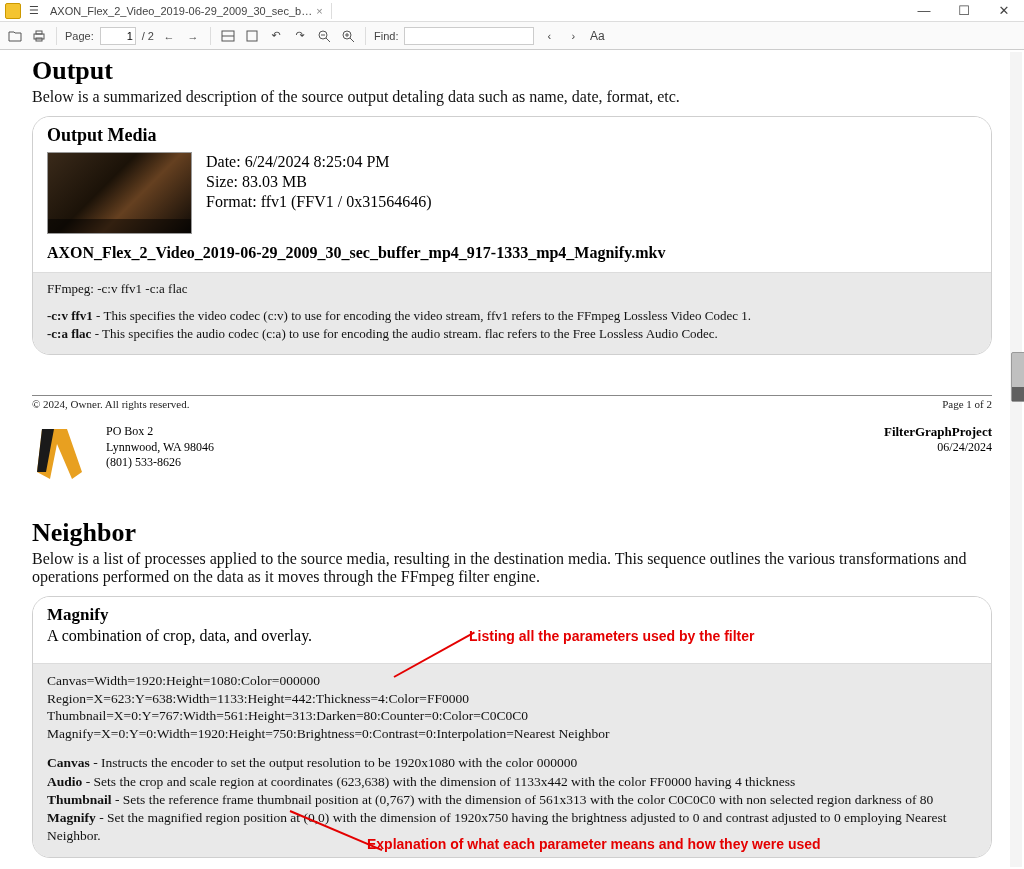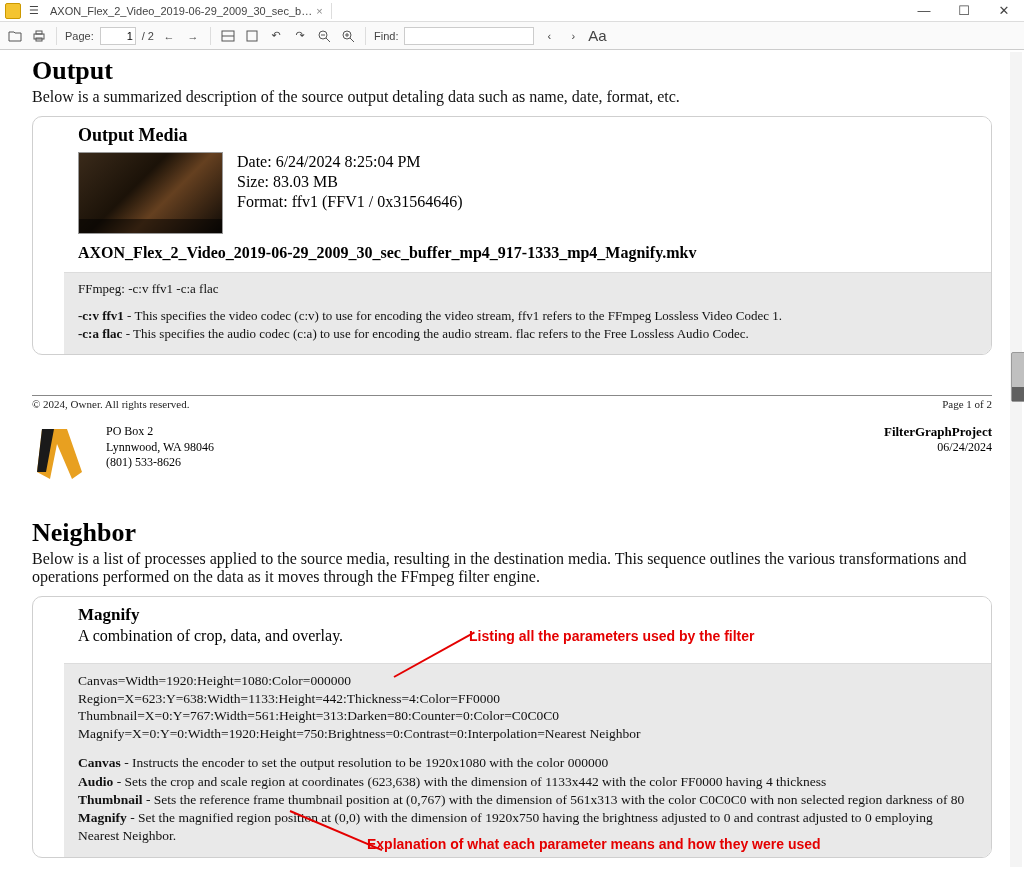--- a/index.html
+++ b/index.html
@@ -27,21 +27,21 @@
   .viewer { position:absolute; top:50px; left:0; right:0; bottom:0; overflow:hidden; background:#fff; }
   .scrollbar { position:absolute; right:2px; top:52px; bottom:2px; width:12px; background:#f4f4f4; }
   .scrollbar .thumb { position:absolute; left:1px; right:1px; top:300px; height:50px; background:#c0c0c0; border-radius:2px; }
 
   .page { width:960px; margin:0 auto; position:relative; }
 
   
   h1.section { font-family:"Times New Roman",serif; font-size:26px; font-weight:bold; margin:6px 0 2px 0; color:#000; }
   .section-sub { font-family:"Times New Roman",serif; font-size:16px; color:#111; margin:0 0 10px 0; }
 
-  .panel { border:1px solid #cfcfcf; border-radius:10px; margin:6px 0 18px 0; overflow:hidden;padding-left:31px; }
+  .panel { border:1px solid #cfcfcf; border-radius:18px; margin:6px 0 18px 0; overflow:hidden; }
   .panel-head { background:#fff; padding:8px 14px 10px 14px; border-bottom:1px solid #dcdcdc; }
   .panel-body { background:#e9e9e9; padding:8px 14px 12px 14px; font-family:"Times New Roman",serif; font-size:14px; color:#111; }
   .output-title { font-family:"Times New Roman",serif; font-weight:bold; font-size:18px; margin:0 0 6px 0; }
   .media-row { display:flex; gap:14px; align-items:flex-start; }
   .thumb { width:145px; height:82px; background:linear-gradient(135deg,#3a2a1a 0%,#1b1208 40%,#654020 60%,#0e0a06 100%); border:1px solid #999; position:relative; }
   .thumb::after { content:""; position:absolute; left:0; right:0; bottom:0; height:14px; background:rgba(0,0,0,0.5); }
   .media-meta { font-family:"Times New Roman",serif; font-size:16px; line-height:1.25; }
   .media-name { font-family:"Times New Roman",serif; font-weight:bold; font-size:16px; margin-top:10px; }
   .ffmpeg-line { font-size:13px; margin-bottom:10px; }
   .expl { font-size:13px; line-height:1.35; }
@@ -130,21 +130,21 @@
         <line x1="9" y1="9" x2="13" y2="13" stroke="#555"></line>
         <line x1="4" y1="6" x2="8" y2="6" stroke="#555"></line>
         <line x1="6" y1="4" x2="6" y2="8" stroke="#555"></line>
       </svg>
     </div>
   <div class="sep"></div>
   <span class="label">Find:</span>
   <input class="find" value="" style="">
   <div class="tbtn">‹</div>
   <div class="tbtn">›</div>
-  <div class="tbtn" style="font-size:15px;text-align:center;">Aa</div>
+  <div class="tbtn" style="font-size:12px;text-align:center;">Aa</div>
 </div>
 
 <div class="viewer">
   <div class="page">
 
     <h1 class="section">Output</h1>
     <div class="section-sub">Below is a summarized description of the source output detaling data such as name, date, format, etc.</div>
 
     <div class="panel">
       <div class="panel-head">

